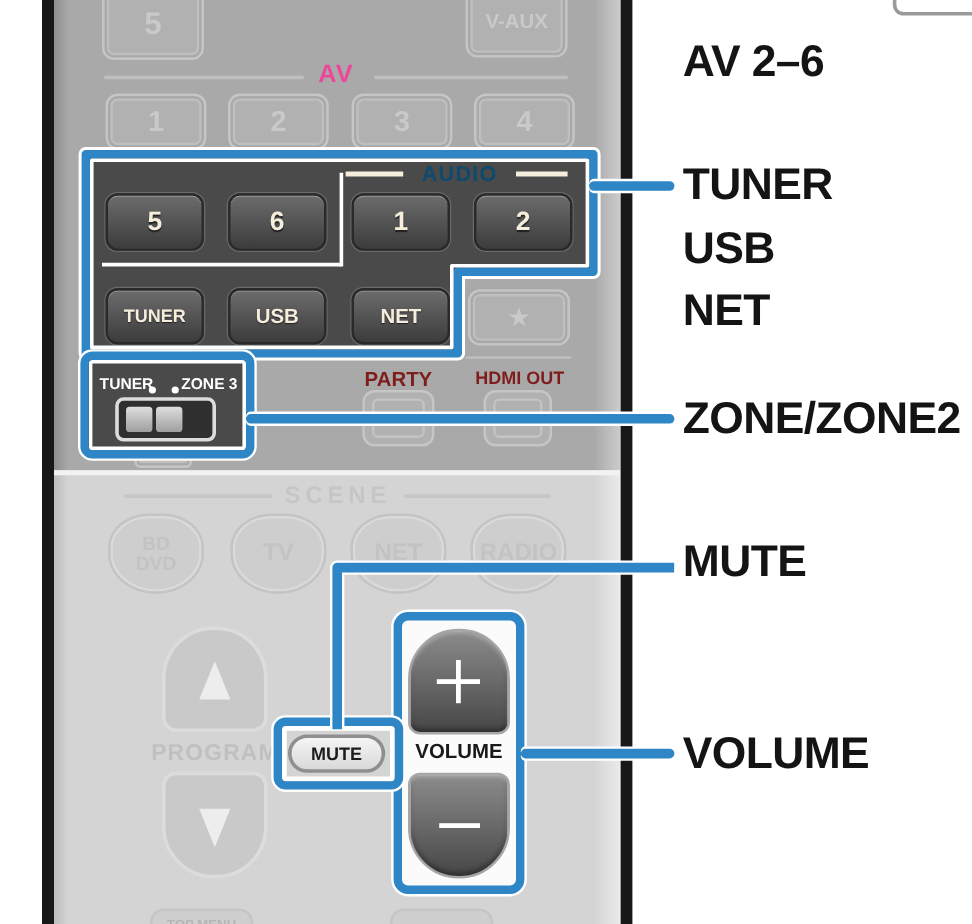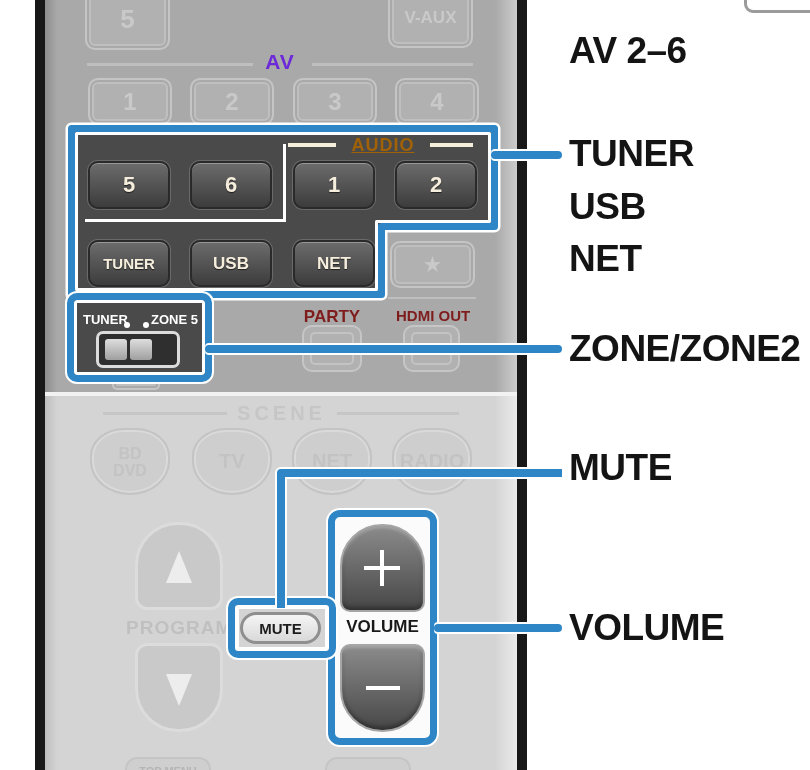--- a/index.html
+++ b/index.html
@@ -60,21 +60,21 @@
   <div class="botbg"></div>
 
   <div class="fbtn" style="left:85px; top:-12px; width:85px; height:62px; font-size:26px;">
       <span>5</span>
     </div>
   <div class="fbtn" style="left:388px; top:-12px; width:85px; height:60px; font-size:17px;">
       <span>V-AUX</span>
     </div>
   <div class="fline" style="left:87px; top:63px; width:166px;"></div>
   <div class="fline" style="left:312px; top:63px; width:161px;"></div>
-  <div class="ftext" style="left:255px; top:50px; width:50px; text-align:center; font-size:21px; letter-spacing:1px; color:#6d28d9;">AV</div>
+  <div class="ftext" style="left:255px; top:50px; width:50px; text-align:center; font-size:21px; letter-spacing:1px; color:#ec4899;">AV</div>
   <div class="fbtn" style="left:88px;  top:78px; width:84px; height:47px; font-size:24px;">
       <span>1</span>
     </div>
   <div class="fbtn" style="left:190px; top:78px; width:84px; height:47px; font-size:24px;">
       <span>2</span>
     </div>
   <div class="fbtn" style="left:293px; top:78px; width:84px; height:47px; font-size:24px;">
       <span>3</span>
     </div>
   <div class="fbtn" style="left:395px; top:78px; width:84px; height:47px; font-size:24px;">
@@ -97,21 +97,21 @@
 
   <svg class="abs" style="left:60px; top:117px;" width="448" height="189" viewBox="0 0 448 189">
     <path d="M 11.5,11.5 L 434.5,11.5 L 434.5,109.5 L 321.5,109.5 L 321.5,177.5 L 11.5,177.5 Z" fill="none" stroke="#ffffff" stroke-width="12" stroke-linejoin="round"></path>
     <path d="M 11.5,11.5 L 434.5,11.5 L 434.5,109.5 L 321.5,109.5 L 321.5,177.5 L 11.5,177.5 Z" fill="#4a4a4a" stroke="#2e86c6" stroke-width="7" stroke-linejoin="round"></path>
     <path d="M 16.5,16.5 L 429.5,16.5 L 429.5,104.5 L 316.5,104.5 L 316.5,172.5 L 16.5,172.5 Z" fill="none" stroke="#ffffff" stroke-width="3" stroke-linejoin="round"></path>
     <path d="M 25,103.5 L 224,103.5" stroke="#ffffff" stroke-width="3"></path>
     <path d="M 224.5,105 L 224.5,27" stroke="#ffffff" stroke-width="3"></path>
     <path d="M 228,28 L 276,28" stroke="#f6eedd" stroke-width="4"></path>
     <path d="M 370,28 L 413,28" stroke="#f6eedd" stroke-width="4"></path>
   </svg>
-  <div class="abs ctr" style="left:338px; top:135px; width:90px; height:20px; color:#a16207; font-weight:bold; font-size:18px; letter-spacing:1px;text-decoration:underline;">AUDIO</div>
+  <div class="abs ctr" style="left:338px; top:135px; width:90px; height:20px; color:#0c4a6e; font-weight:bold; font-size:18px; letter-spacing:1px;">AUDIO</div>
 
   <div class="dbtn" style="left:88px;  top:161px; width:82px; height:48px; font-size:22px;">
       <span>5</span>
     </div>
   <div class="dbtn" style="left:190px; top:161px; width:82px; height:48px; font-size:22px;">
       <span>6</span>
     </div>
   <div class="dbtn" style="left:293px; top:161px; width:82px; height:48px; font-size:22px;">
       <span>1</span>
     </div>
@@ -125,21 +125,21 @@
       <span>USB</span>
     </div>
   <div class="dbtn" style="left:293px; top:240px; width:82px; height:47px; font-size:17px;">
       <span>NET</span>
     </div>
 
   <div class="corect" style="left:67px; top:293px; width:145px; height:89px;"></div>
   <div class="abs" style="left:83px; top:312px; color:#ffffff; font-weight:bold; font-size:13px;">TUNER</div>
   <div class="abs" style="left:124px; top:322px; width:6px; height:6px; border-radius:50%; background:#ffffff;"></div>
   <div class="abs" style="left:143px; top:322px; width:6px; height:6px; border-radius:50%; background:#ffffff;"></div>
-  <div class="abs" style="left:151px; top:312px; color:#ffffff; font-weight:bold; font-size:13px;">ZONE 5</div>
+  <div class="abs" style="left:151px; top:312px; color:#ffffff; font-weight:bold; font-size:13px;">ZONE 3</div>
   <div class="abs" style="left:96px; top:331px; width:84px; height:37px; border:3px solid #dcdcdc; border-radius:7px; background:#2f2f2f;">
     <div class="abs" style="left:6px; top:5px; width:22px; height:21px; border-radius:3px; background:linear-gradient(180deg,#dedede,#9f9f9f);"></div>
     <div class="abs" style="left:31px; top:5px; width:22px; height:21px; border-radius:3px; background:linear-gradient(180deg,#dedede,#9f9f9f);"></div>
   </div>
 
   <div class="fline" style="left:103px; top:412px; width:124px; background:#c6c6c6;"></div>
   <div class="fline" style="left:337px; top:412px; width:122px; background:#c6c6c6;"></div>
   <div class="ftext" style="left:231px; top:402px; width:101px; text-align:center; font-size:20px; letter-spacing:4px; color:#c6c6c6;">SCENE</div>
   <div class="rbtn" style="left:90px; top:428px; font-size:16px;">
       <span>BD</span>

